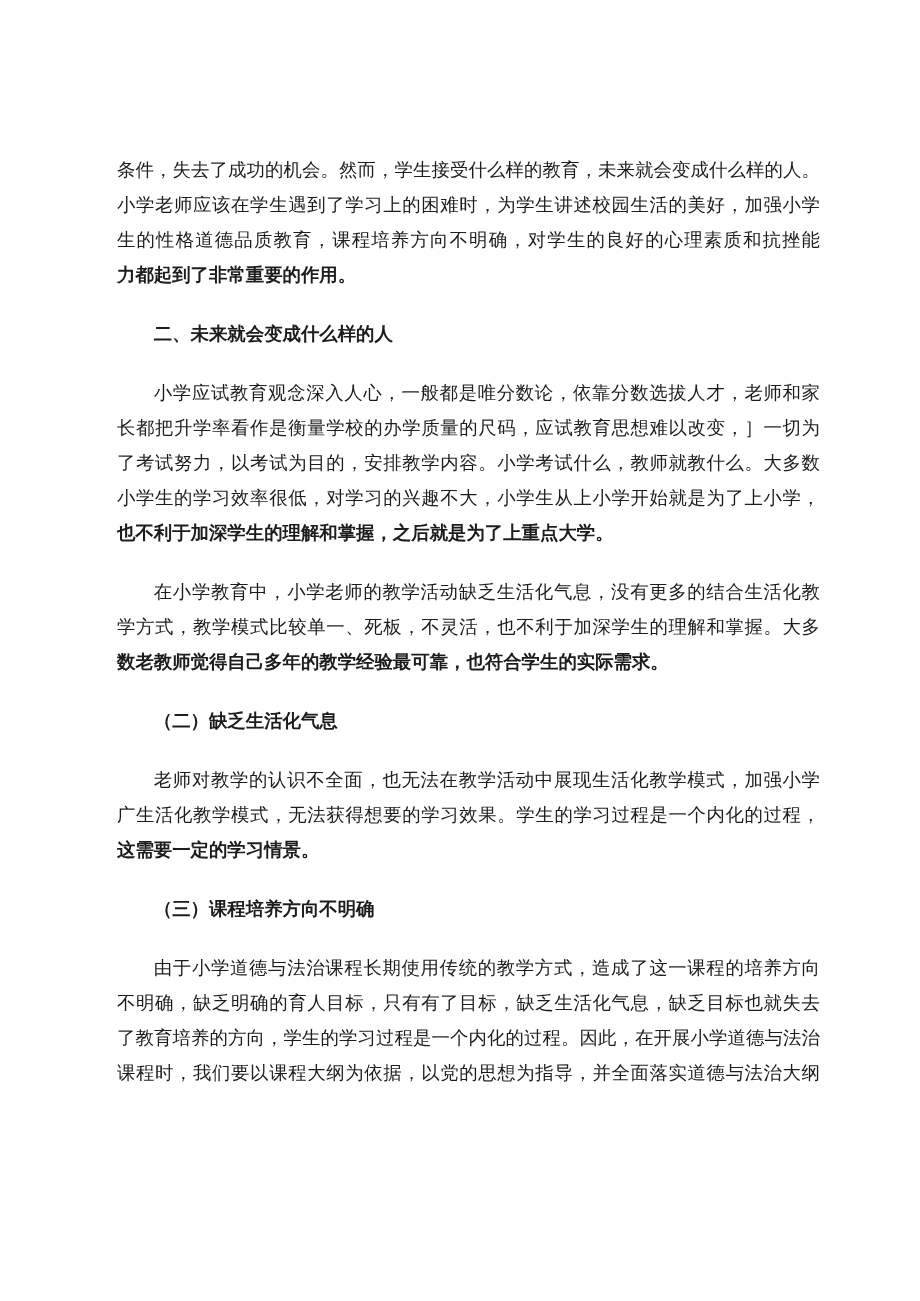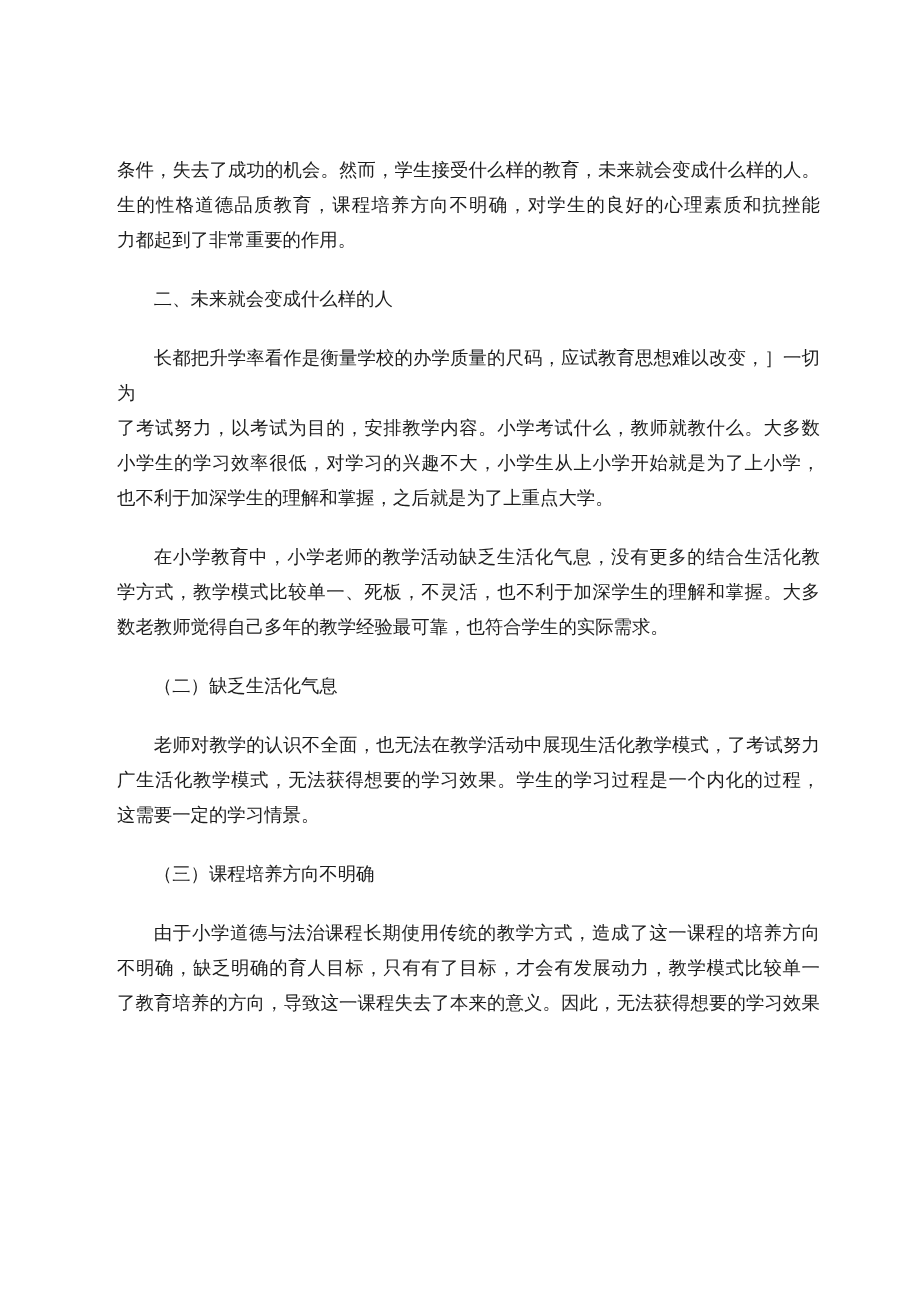--- a/index.html
+++ b/index.html
@@ -38,63 +38,67 @@
   .block:last-child {
     margin-bottom: 0;
   }
   
   .line {
     text-align: justify;
     text-align-last: justify;
   }
   .line.last {
     text-align-last: left;
+    font-weight: bold;
   }
   .indent .line:first-child {
     text-indent: 2em;
   }
   .heading .line,
   .subheading .line {
     text-align-last: left;
   }
 </style>
 </head>
 <body>
 
 <div class="page" style="background: rgb(255, 255, 255);">
   <div class="content" style="color: rgb(28, 28, 28);">
     <div class="block paragraph">
         <div class="line">条件，失去了成功的机会。然而，学生接受什么样的教育，未来就会变成什么样的人。</div>
+        <div class="line">小学老师应该在学生遇到了学习上的困难时，为学生讲述校园生活的美好，加强小学</div>
         <div class="line">生的性格道德品质教育，课程培养方向不明确，对学生的良好的心理素质和抗挫能</div>
         <div class="line last">力都起到了非常重要的作用。</div>
       </div>
     <div class="block heading indent">
         <div class="line last">二、未来就会变成什么样的人</div>
       </div>
     <div class="block paragraph indent">
+        <div class="line">小学应试教育观念深入人心，一般都是唯分数论，依靠分数选拔人才，老师和家</div>
         <div class="line">长都把升学率看作是衡量学校的办学质量的尺码，应试教育思想难以改变，］一切为</div>
         <div class="line">了考试努力，以考试为目的，安排教学内容。小学考试什么，教师就教什么。大多数</div>
         <div class="line">小学生的学习效率很低，对学习的兴趣不大，小学生从上小学开始就是为了上小学，</div>
         <div class="line last">也不利于加深学生的理解和掌握，之后就是为了上重点大学。</div>
       </div>
     <div class="block paragraph indent">
         <div class="line">在小学教育中，小学老师的教学活动缺乏生活化气息，没有更多的结合生活化教</div>
         <div class="line">学方式，教学模式比较单一、死板，不灵活，也不利于加深学生的理解和掌握。大多</div>
         <div class="line last">数老教师觉得自己多年的教学经验最可靠，也符合学生的实际需求。</div>
       </div>
     <div class="block subheading indent">
         <div class="line last">（二）缺乏生活化气息</div>
       </div>
     <div class="block paragraph indent">
-        <div class="line">老师对教学的认识不全面，也无法在教学活动中展现生活化教学模式，了考试努力</div>
+        <div class="line">老师对教学的认识不全面，也无法在教学活动中展现生活化教学模式，加强小学</div>
         <div class="line">广生活化教学模式，无法获得想要的学习效果。学生的学习过程是一个内化的过程，</div>
         <div class="line last">这需要一定的学习情景。</div>
       </div>
     <div class="block subheading indent">
         <div class="line last">（三）课程培养方向不明确</div>
       </div>
     <div class="block paragraph indent">
         <div class="line">由于小学道德与法治课程长期使用传统的教学方式，造成了这一课程的培养方向</div>
-        <div class="line">不明确，缺乏明确的育人目标，只有有了目标，才会有发展动力，教学模式比较单一</div>
-        <div class="line">了教育培养的方向，导致这一课程失去了本来的意义。因此，无法获得想要的学习效果</div>
+        <div class="line">不明确，缺乏明确的育人目标，只有有了目标，缺乏生活化气息，缺乏目标也就失去</div>
+        <div class="line">了教育培养的方向，学生的学习过程是一个内化的过程。因此，在开展小学道德与法治</div>
+        <div class="line">课程时，我们要以课程大纲为依据，以党的思想为指导，并全面落实道德与法治大纲</div>
       </div>
   </div>
 </div>
 
 </body></html>

